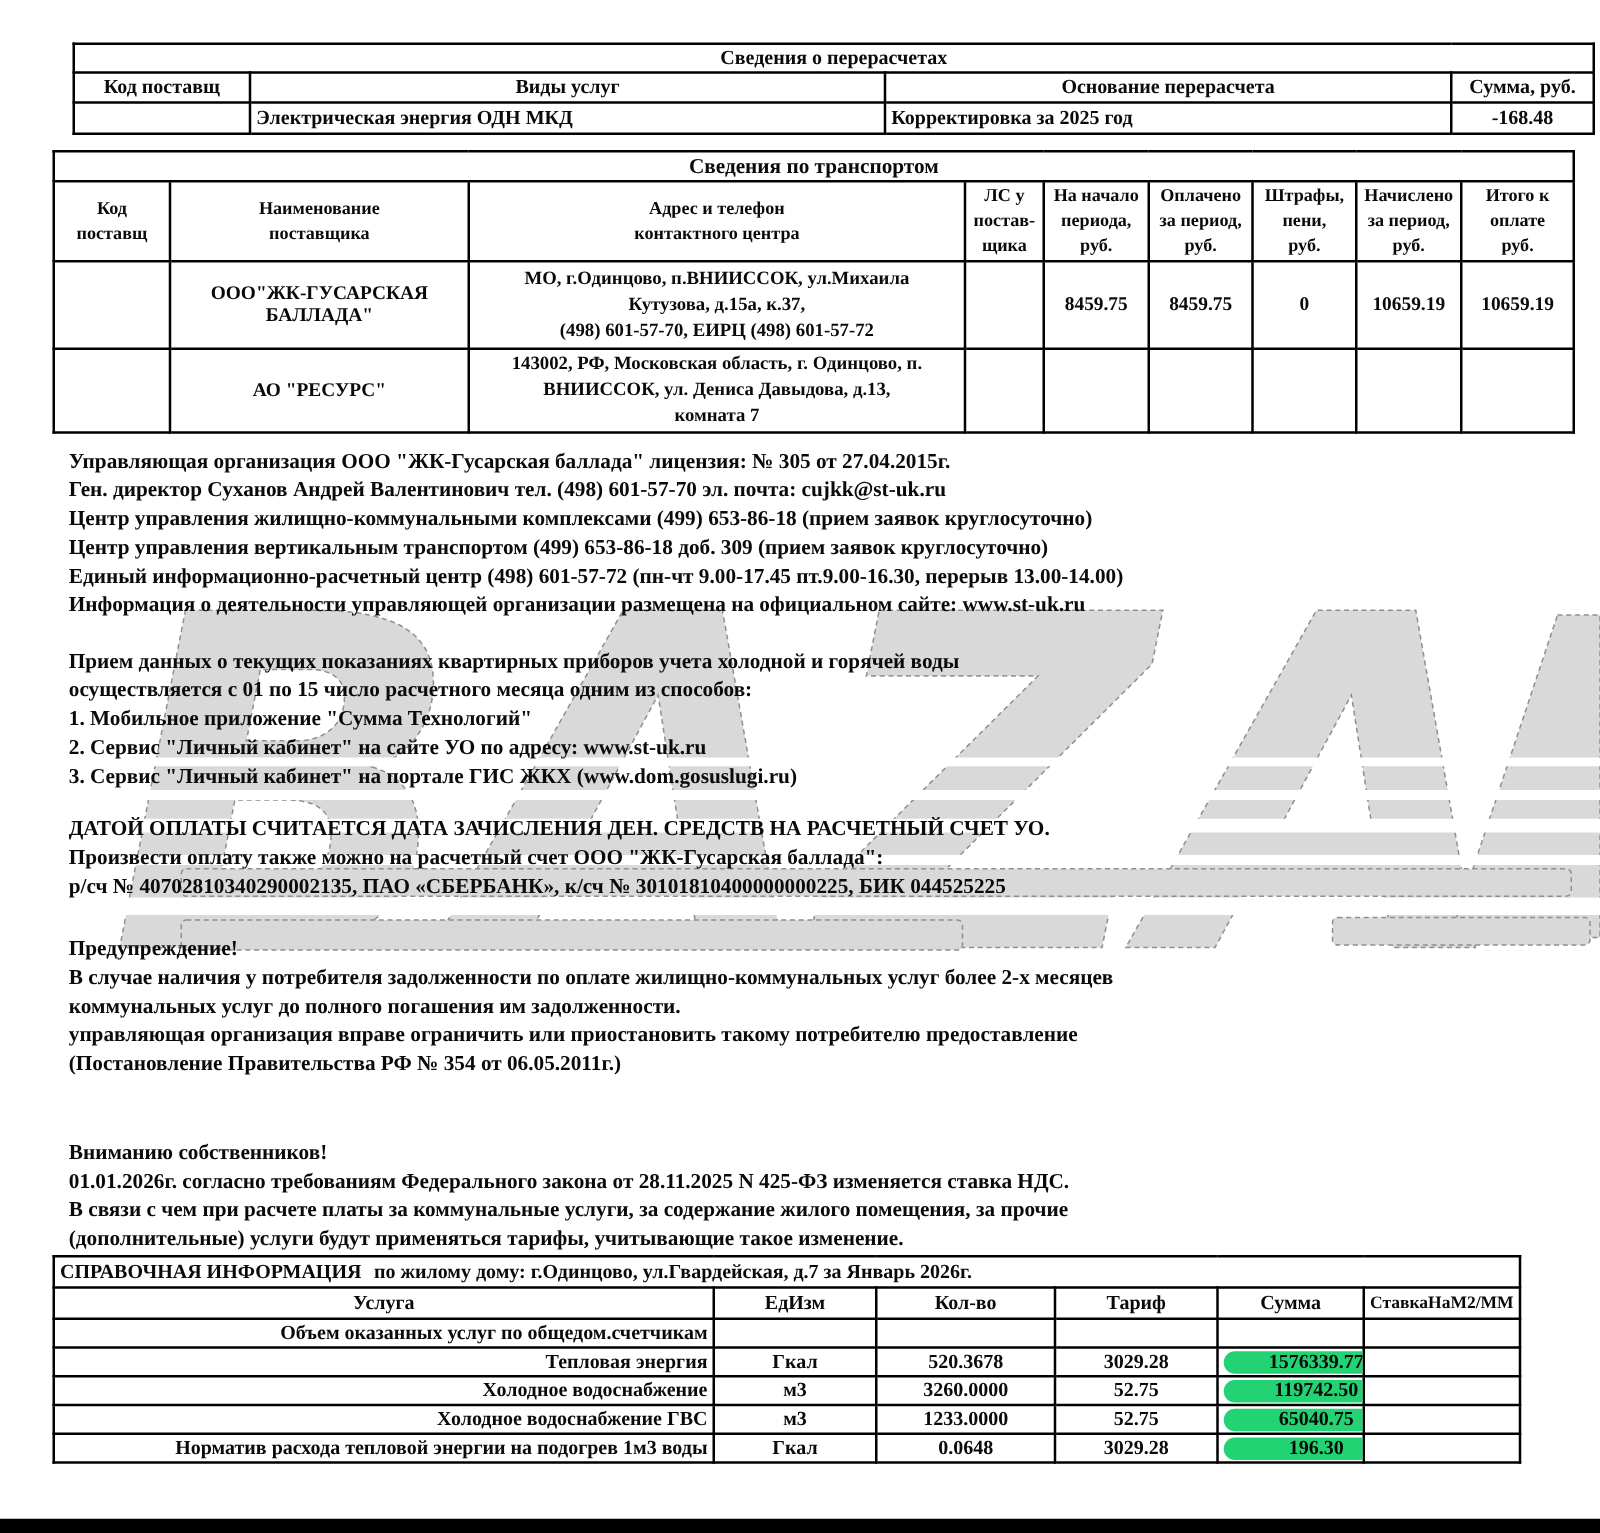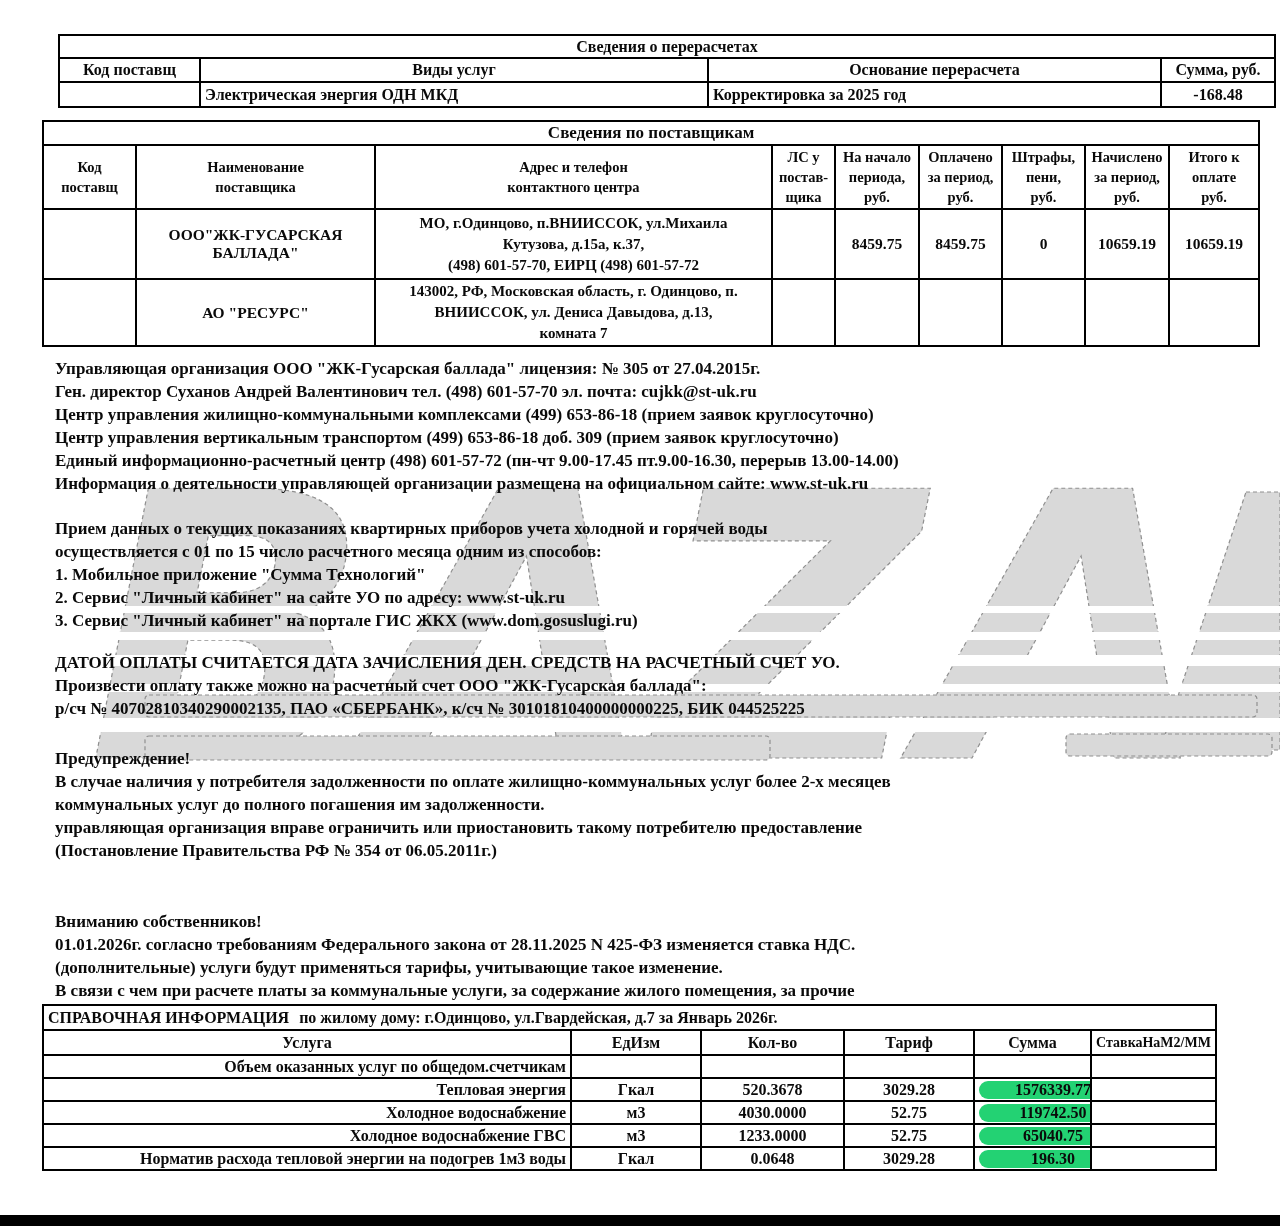--- a/index.html
+++ b/index.html
@@ -87,21 +87,21 @@
           <col style="width:397px">
           <col style="width:63px">
         <col style="width:84px">
           <col style="width:83px">
           <col style="width:83px">
           <col style="width:84px">
           <col style="width:90px">
       </colgroup>
       <tbody>
           <tr class="tr-h24">
-        <td colspan="9" class="t-title">Сведения по поставщикам</td>
+        <td colspan="9" class="t-title">Сведения по транспортом</td>
       </tr>
       <tr class="tr-h64">
         <td class="hdr pre">Код
 поставщ</td>
         <td class="hdr pre">Наименование
 поставщика</td>
         <td class="hdr pre">Адрес и телефон
 контактного центра</td>
         <td class="hdr pre">ЛС у
 постав-
@@ -180,22 +180,22 @@
     <div class="ln">Предупреждение!</div>
     <div class="ln">В случае наличия у потребителя задолженности по оплате жилищно-коммунальных услуг более 2-х месяцев</div>
     <div class="ln">коммунальных услуг до полного погашения им задолженности.</div>
     <div class="ln">управляющая организация вправе ограничить или приостановить такому потребителю предоставление</div>
     <div class="ln">(Постановление Правительства РФ № 354 от 06.05.2011г.)</div>
   </div>
 
   <div class="layer" style="top:910px;left:55px;">
     <div class="ln">Вниманию собственников!</div>
     <div class="ln">01.01.2026г. согласно требованиям Федерального закона от 28.11.2025 N 425-ФЗ изменяется ставка НДС.</div>
+    <div class="ln">В связи с чем при расчете платы за коммунальные услуги, за содержание жилого помещения, за прочие</div>
     <div class="ln">(дополнительные) услуги будут применяться тарифы, учитывающие такое изменение.</div>
-    <div class="ln">В связи с чем при расчете платы за коммунальные услуги, за содержание жилого помещения, за прочие</div>
   </div>
 
   <div class="layer" style="top:1004px;left:42px;width:1173px;">
     <table class="doc ref">
       <colgroup>
         <col style="width:528px">
           <col style="width:130px">
           <col style="width:143px">
         <col style="width:130px">
           <col style="width:117px">
@@ -227,21 +227,21 @@
         <td class="svc">Тепловая энергия</td>
         <td class="num">Гкал</td>
         <td class="num">520.3678</td>
         <td class="num">3029.28</td>
         <td class="num"><span class="hl">1576339.77</span></td>
         <td class="num"></td>
       </tr>
       <tr class="tr-h23">
         <td class="svc">Холодное водоснабжение</td>
         <td class="num">м3</td>
-        <td class="num">4030.0000</td>
+        <td class="num">3260.0000</td>
         <td class="num">52.75</td>
         <td class="num"><span class="hl">119742.50</span></td>
         <td class="num"></td>
       </tr>
       <tr class="tr-h23">
         <td class="svc">Холодное водоснабжение ГВС</td>
         <td class="num">м3</td>
         <td class="num">1233.0000</td>
         <td class="num">52.75</td>
         <td class="num"><span class="hl">65040.75</span></td>

